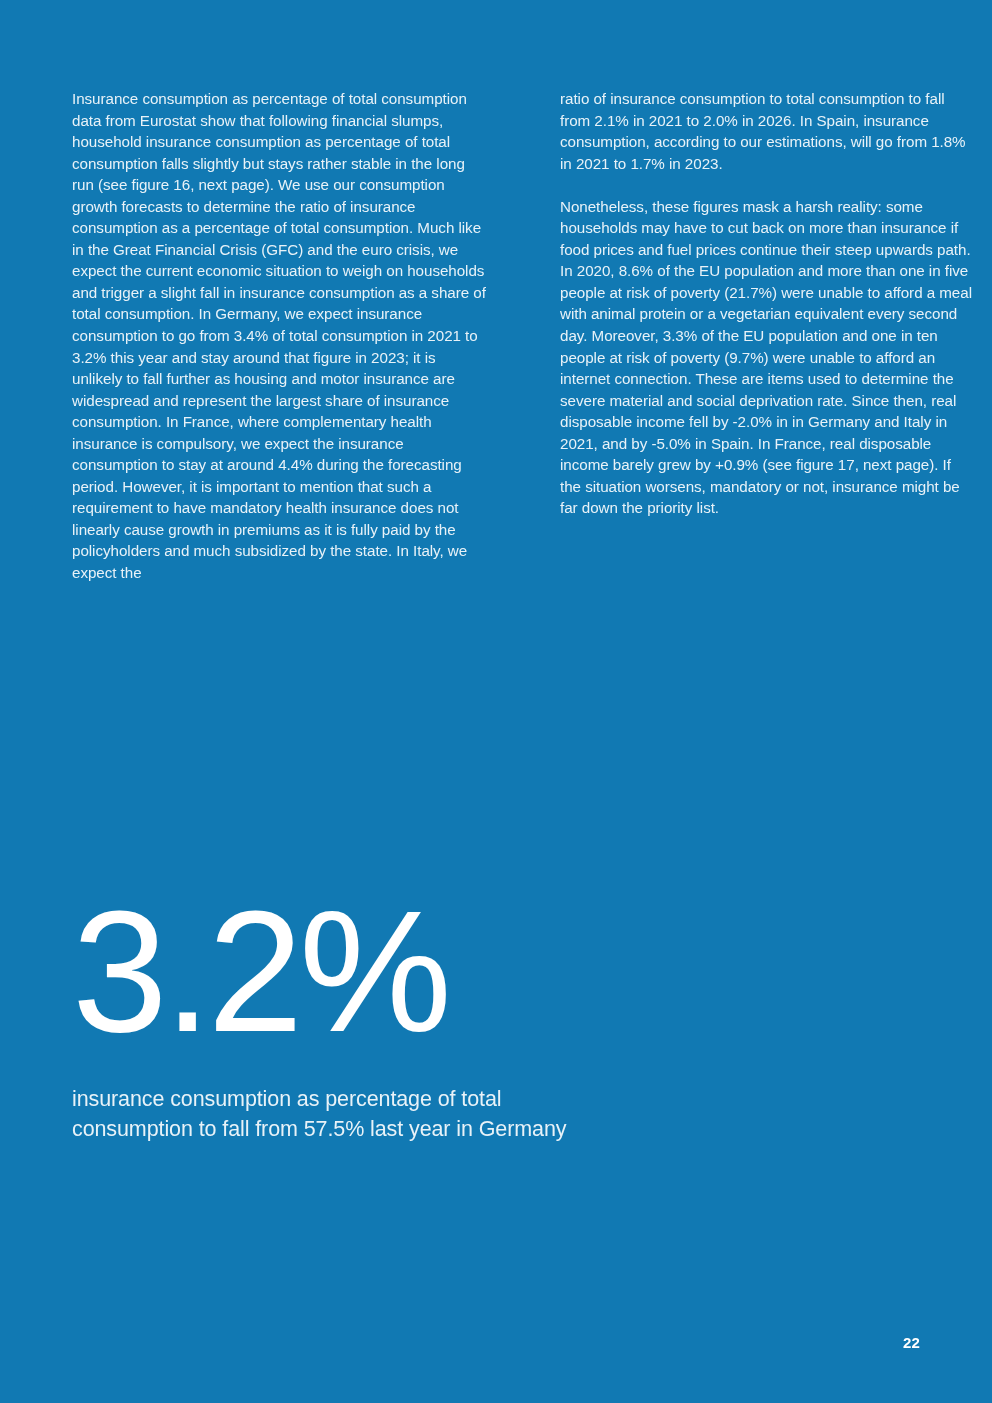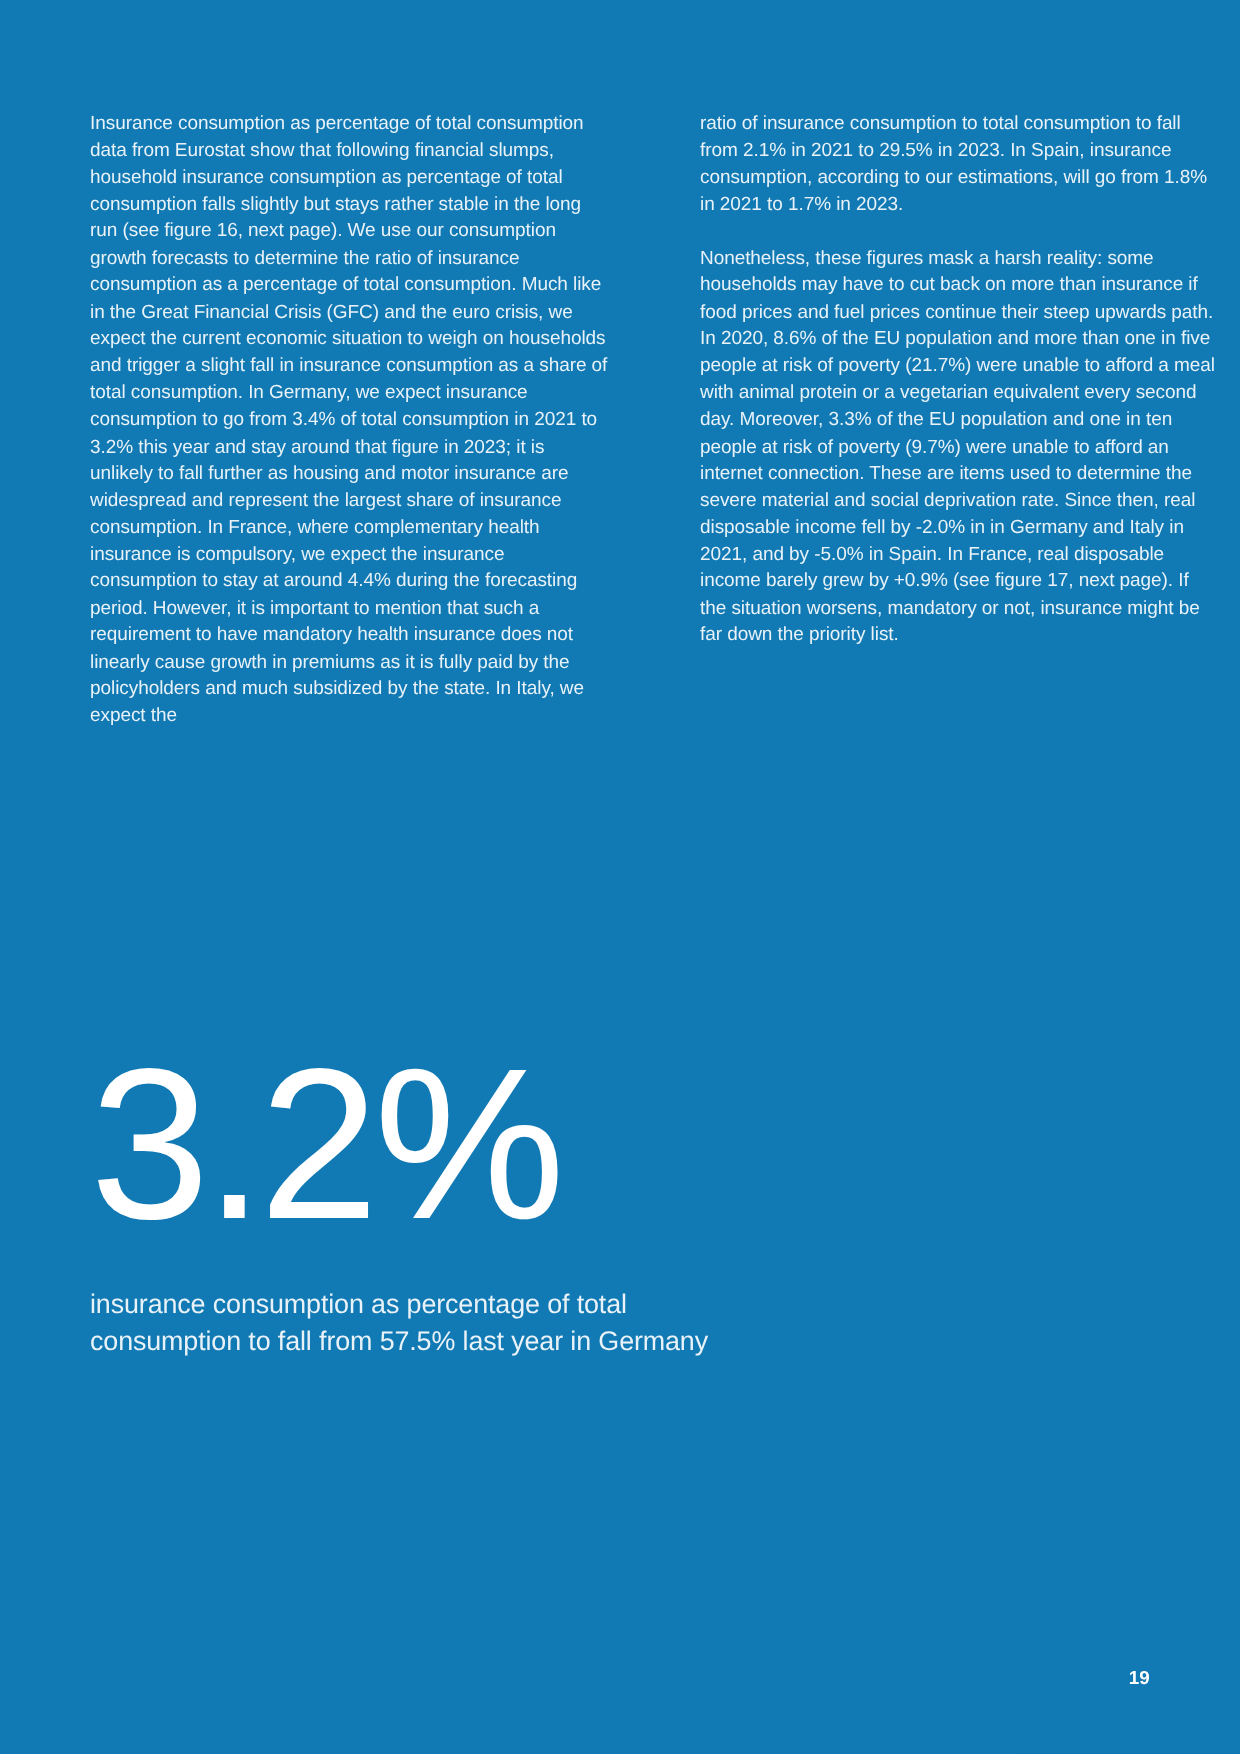--- a/index.html
+++ b/index.html
@@ -46,21 +46,21 @@
   }
 
   .column p + p {
     margin-top: 21.5px;
   }
 
   
   .stat-block {
     position: absolute;
     left: 72px;
-    top: 840px;
+    top: 896px;
     width: 560px;
   }
 
   .stat-number {
     color: #ffffff;
     font-size: 172px;
     line-height: 150px;
     letter-spacing: -4px;
     font-weight: 400;
     display: block;
@@ -93,26 +93,26 @@
 
 <div class="page">
 
   <div class="columns">
 
     <div class="column">
       <p>Insurance consumption as percentage of total consumption data from Eurostat show that following financial slumps, household insurance consumption as percentage of total consumption falls slightly but stays rather stable in the long run (see figure 16, next page). We use our consumption growth forecasts to determine the ratio of insurance consumption as a percentage of total consumption. Much like in the Great Financial Crisis (GFC) and the euro crisis, we expect the current economic situation to weigh on households and trigger a slight fall in insurance consumption as a share of total consumption. In Germany, we expect insurance consumption to go from 3.4% of total consumption in 2021 to 3.2% this year and stay around that figure in 2023; it is unlikely to fall further as housing and motor insurance are widespread and represent the largest share of insurance consumption. In France, where complementary health insurance is compulsory, we expect the insurance consumption to stay at around 4.4% during the forecasting period. However, it is important to mention that such a requirement to have mandatory health insurance does not linearly cause growth in premiums as it is fully paid by the policyholders and much subsidized by the state. In Italy, we expect the</p>
     </div>
 
     <div class="column">
-      <p>ratio of insurance consumption to total consumption to fall from 2.1% in 2021 to 29.5% in 2023. In Spain, insurance consumption, according to our estimations, will go from 1.8% in 2021 to 1.7% in 2023.</p>
+      <p>ratio of insurance consumption to total consumption to fall from 2.1% in 2021 to 2.0% in 2026. In Spain, insurance consumption, according to our estimations, will go from 1.8% in 2021 to 1.7% in 2023.</p>
       <p>Nonetheless, these figures mask a harsh reality: some households may have to cut back on more than insurance if food prices and fuel prices continue their steep upwards path. In 2020, 8.6% of the EU population and more than one in five people at risk of poverty (21.7%) were unable to afford a meal with animal protein or a vegetarian equivalent every second day. Moreover, 3.3% of the EU population and one in ten people at risk of poverty (9.7%) were unable to afford an internet connection. These are items used to determine the severe material and social deprivation rate. Since then, real disposable income fell by -2.0% in in Germany and Italy in 2021, and by -5.0% in Spain. In France, real disposable income barely grew by +0.9% (see figure 17, next page). If the situation worsens, mandatory or not, insurance might be far down the priority list.</p>
     </div>
 
   </div>
 
   <div class="stat-block">
     <span class="stat-number">3.2%</span>
     <span class="stat-caption">insurance consumption as percentage of total consumption to fall from 57.5% last year in Germany</span>
   </div>
 
-  <div class="page-number">19</div>
+  <div class="page-number">22</div>
 
 </div>
 
 </body></html>

